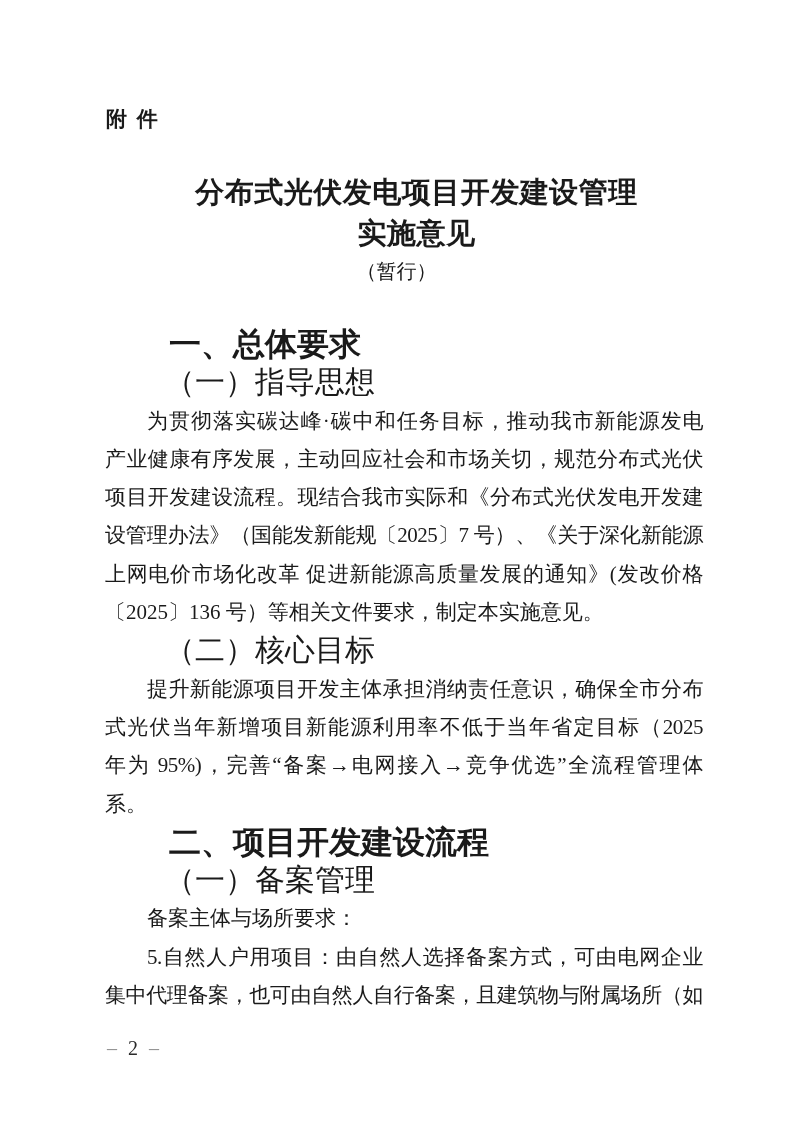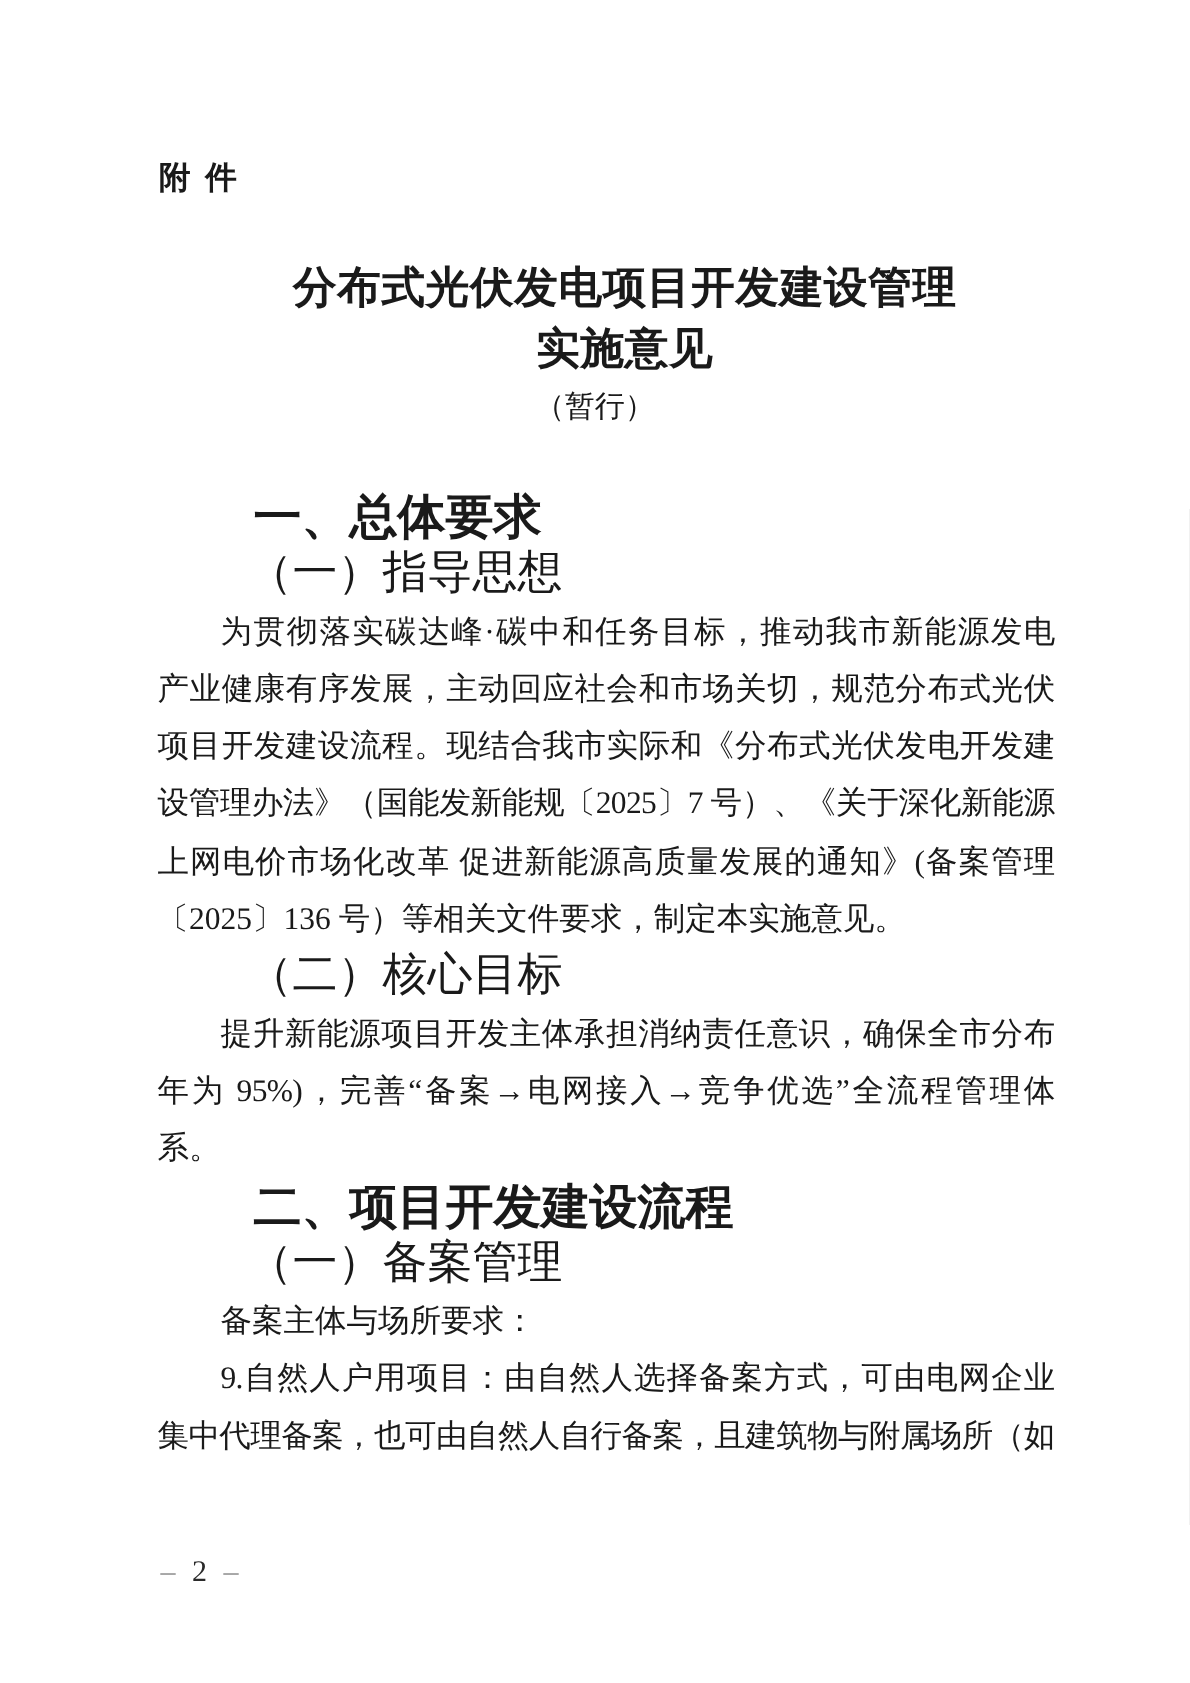--- a/index.html
+++ b/index.html
@@ -76,30 +76,31 @@
 
   <div class="subtitle">（暂行）</div>
 
   <div class="content">
       <div class="line heading indent">一、总体要求</div>
       <div class="line sub indent">（一）指导思想</div>
       <div class="line body indent fill">为贯彻落实碳达峰·碳中和任务目标，推动我市新能源发电</div>
       <div class="line body fill">产业健康有序发展，主动回应社会和市场关切，规范分布式光伏</div>
       <div class="line body fill">项目开发建设流程。现结合我市实际和《分布式光伏发电开发建</div>
       <div class="line body fill">设管理办法》（国能发新能规〔2025〕7 号）、《关于深化新能源</div>
-      <div class="line body fill">上网电价市场化改革 促进新能源高质量发展的通知》(备案管理</div>
+      <div class="line body fill">上网电价市场化改革 促进新能源高质量发展的通知》(发改价格</div>
       <div class="line body">〔2025〕136 号）等相关文件要求，制定本实施意见。</div>
       <div class="line sub indent">（二）核心目标</div>
       <div class="line body indent fill">提升新能源项目开发主体承担消纳责任意识，确保全市分布</div>
+      <div class="line body fill">式光伏当年新增项目新能源利用率不低于当年省定目标（2025</div>
       <div class="line body fill">年为 95%)，完善“备案→电网接入→竞争优选”全流程管理体</div>
       <div class="line body">系。</div>
       <div class="line heading indent">二、项目开发建设流程</div>
       <div class="line sub indent">（一）备案管理</div>
       <div class="line body indent">备案主体与场所要求：</div>
-      <div class="line body indent fill">9.自然人户用项目：由自然人选择备案方式，可由电网企业</div>
+      <div class="line body indent fill">5.自然人户用项目：由自然人选择备案方式，可由电网企业</div>
       <div class="line body fill">集中代理备案，也可由自然人自行备案，且建筑物与附属场所（如</div>
     </div>
 
   <div class="page-number">
     <span class="dash">–</span>
     <span class="num">2</span>
     <span class="dash">–</span>
   </div>
 
 </div>

